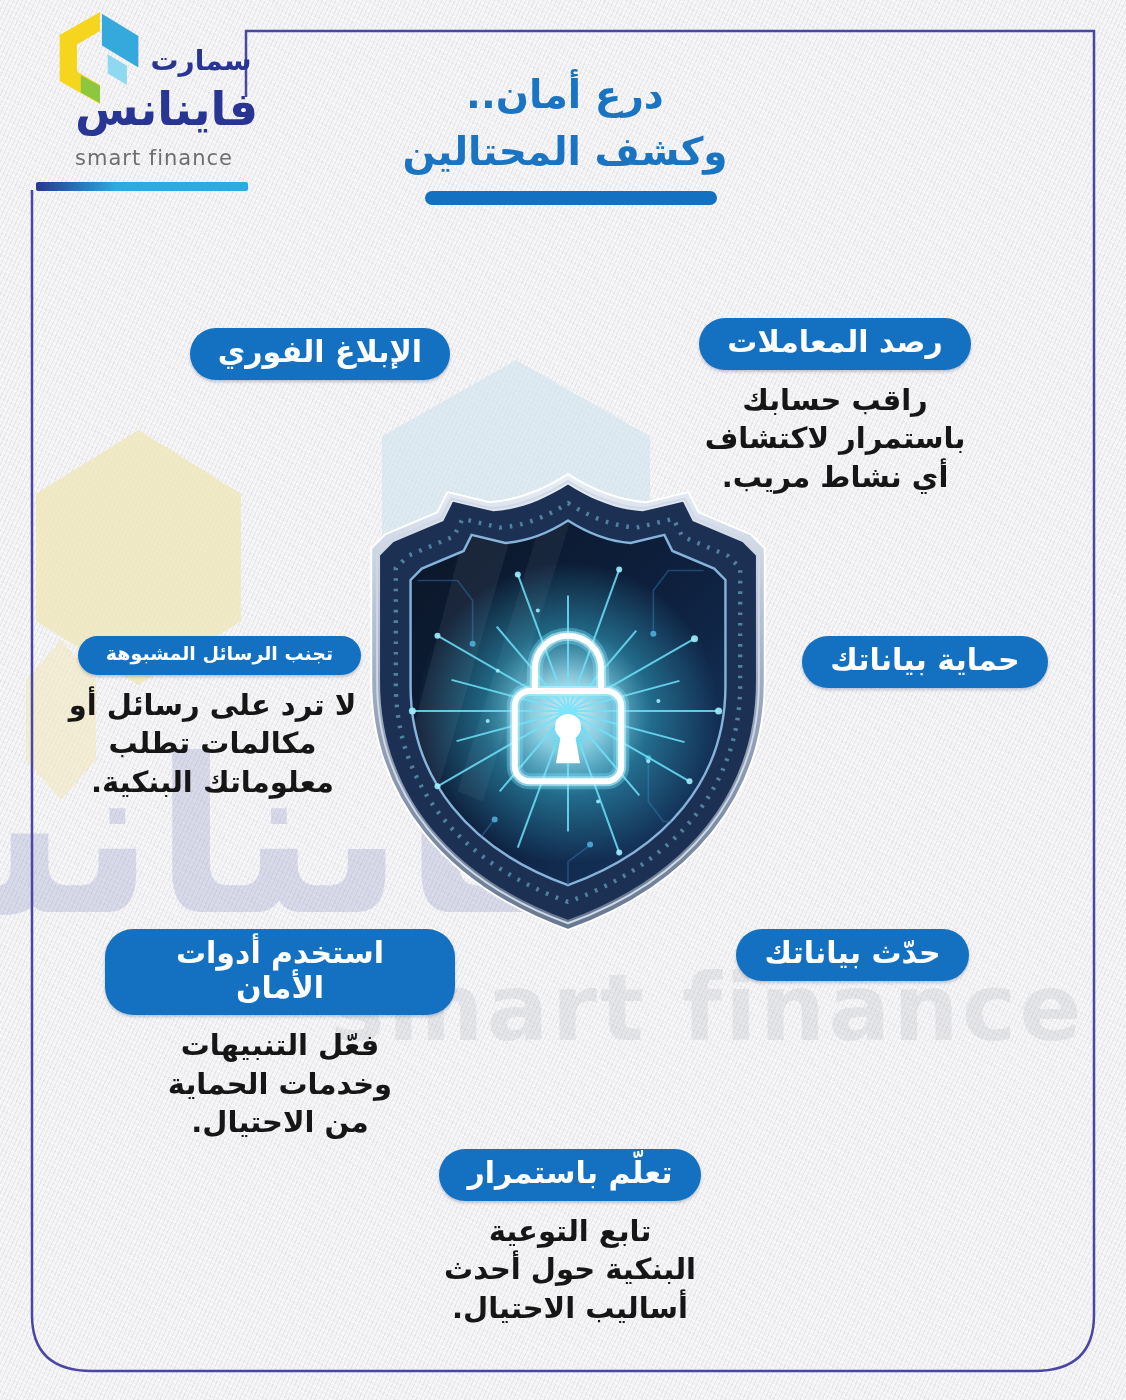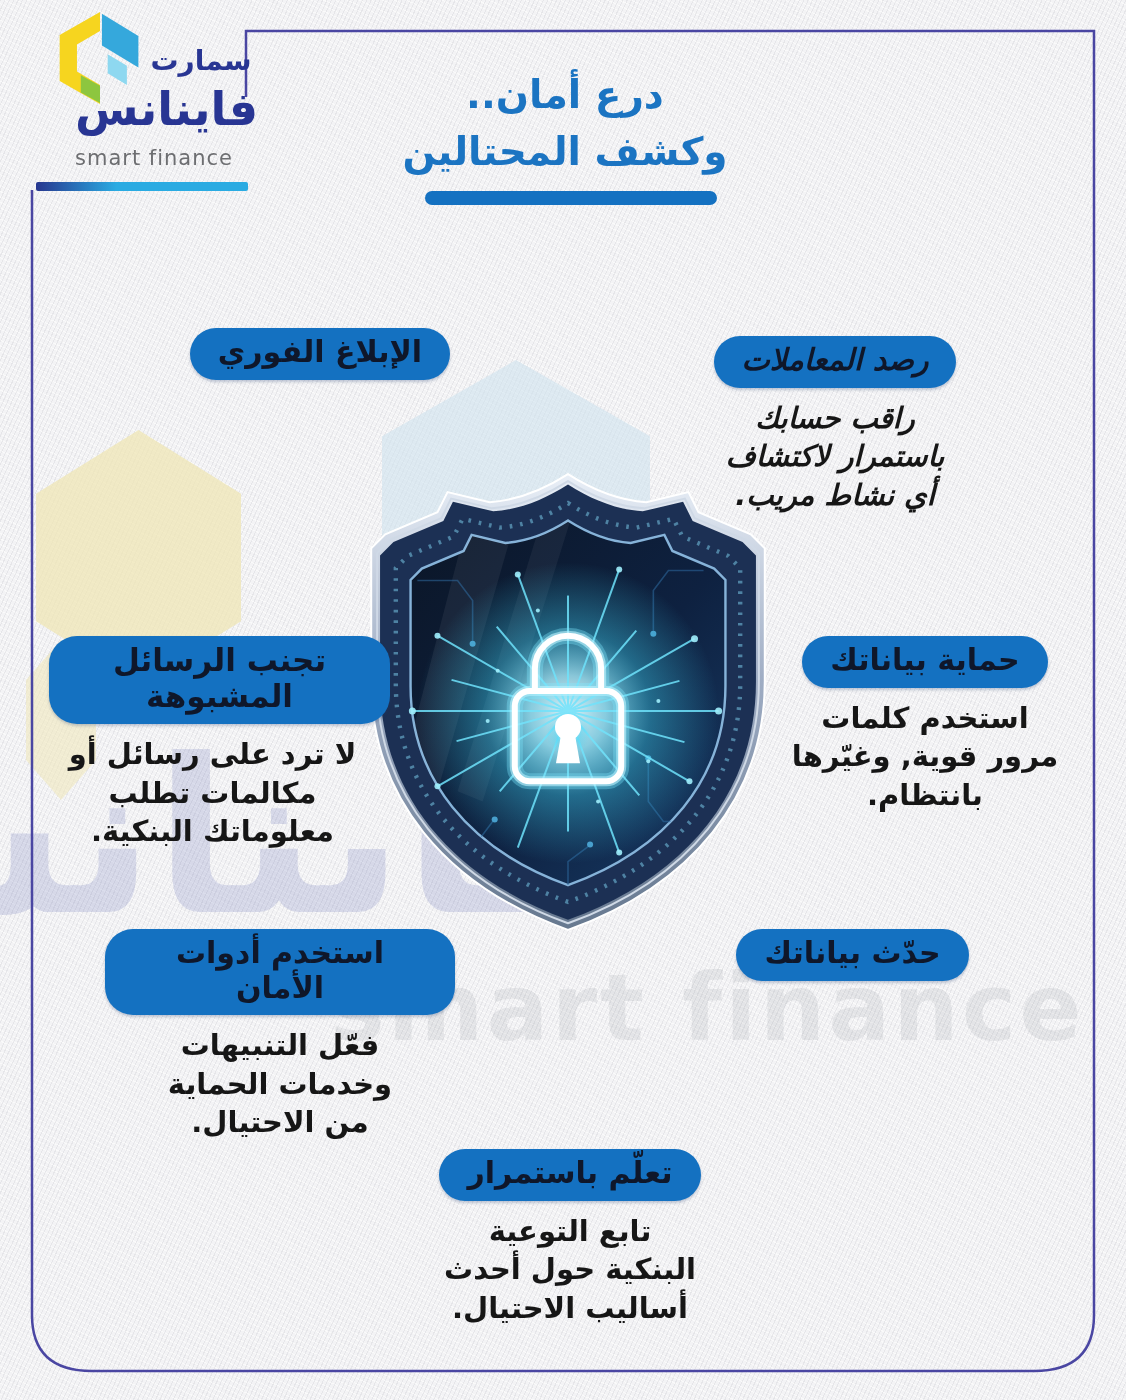--- a/index.html
+++ b/index.html
@@ -35,26 +35,26 @@
   .hex-yellow2{left:26px;top:640px;width:70px;height:160px;background:#f0e7bc;opacity:.6;
     clip-path:polygon(50% 0,100% 25%,100% 75%,50% 100%,0 75%,0 25%);}
   
   .wm-ar{left:55px;top:730px;width:570px;z-index:2;font-size:215px;font-weight:bold;color:#7d86c2;opacity:.24;direction:rtl;text-align:center;line-height:1;}
   .wm-en{left:330px;top:955px;z-index:2;font-size:92px;font-weight:bold;color:#7a7f88;opacity:.12;letter-spacing:3px;white-space:nowrap;}
   
   .shield-wrap{left:346px;top:460px;width:444px;height:492px;z-index:4;}
   
   .tip{position:absolute;text-align:center;direction:rtl;z-index:6;}
   .tip-pill{display:inline-flex;align-items:center;justify-content:center;
-    background:#1471c1;color:#0f172a;border-radius:28px;font-weight:bold;
+    background:#1471c1;color:#ffffff;border-radius:28px;font-weight:bold;
     padding:7px 28px 10px 28px;font-size:30px;line-height:1.15;box-shadow:0 2px 3px rgba(30,60,110,0.25);}
-  .tip-pill.small{font-size:31px;margin-left:14px;}
+  .tip-pill.small{font-size:19px;margin-left:14px;}
   .tip-body{margin-top:11px;font-weight:bold;color:#161616;font-size:29px;line-height:1.33;white-space:pre-line;}
   .tip-report{left:145px;top:328px;width:350px;}
-  .tip-monitor{left:660px;top:336px;width:350px;font-style:italic;}
+  .tip-monitor{left:660px;top:318px;width:350px;}
   .tip-avoid{left:35px;top:636px;width:355px;}
   .tip-protect{left:755px;top:636px;width:340px;}
   .tip-tools{left:105px;top:929px;width:350px;}
   .tip-update{left:680px;top:929px;width:345px;}
   .tip-learn{left:400px;top:1149px;width:340px;}
 </style>
 </head>
 <body>
 
 <div class="poster">
@@ -214,23 +214,20 @@
 
   <div class="tip tip-avoid">
     <span class="tip-pill small">تجنب الرسائل المشبوهة</span>
     <div class="tip-body">لا ترد على رسائل أو
 مكالمات تطلب
 معلوماتك البنكية.</div>
   </div>
 
   <div class="tip tip-protect">
     <span class="tip-pill">حماية بياناتك</span>
-    <div class="tip-body">استخدم كلمات
-مرور قوية, وغيّرها
-بانتظام.</div>
   </div>
 
   <div class="tip tip-tools">
     <span class="tip-pill">استخدم أدوات الأمان</span>
     <div class="tip-body">فعّل التنبيهات
 وخدمات الحماية
 من الاحتيال.</div>
   </div>
 
   <div class="tip tip-update">

